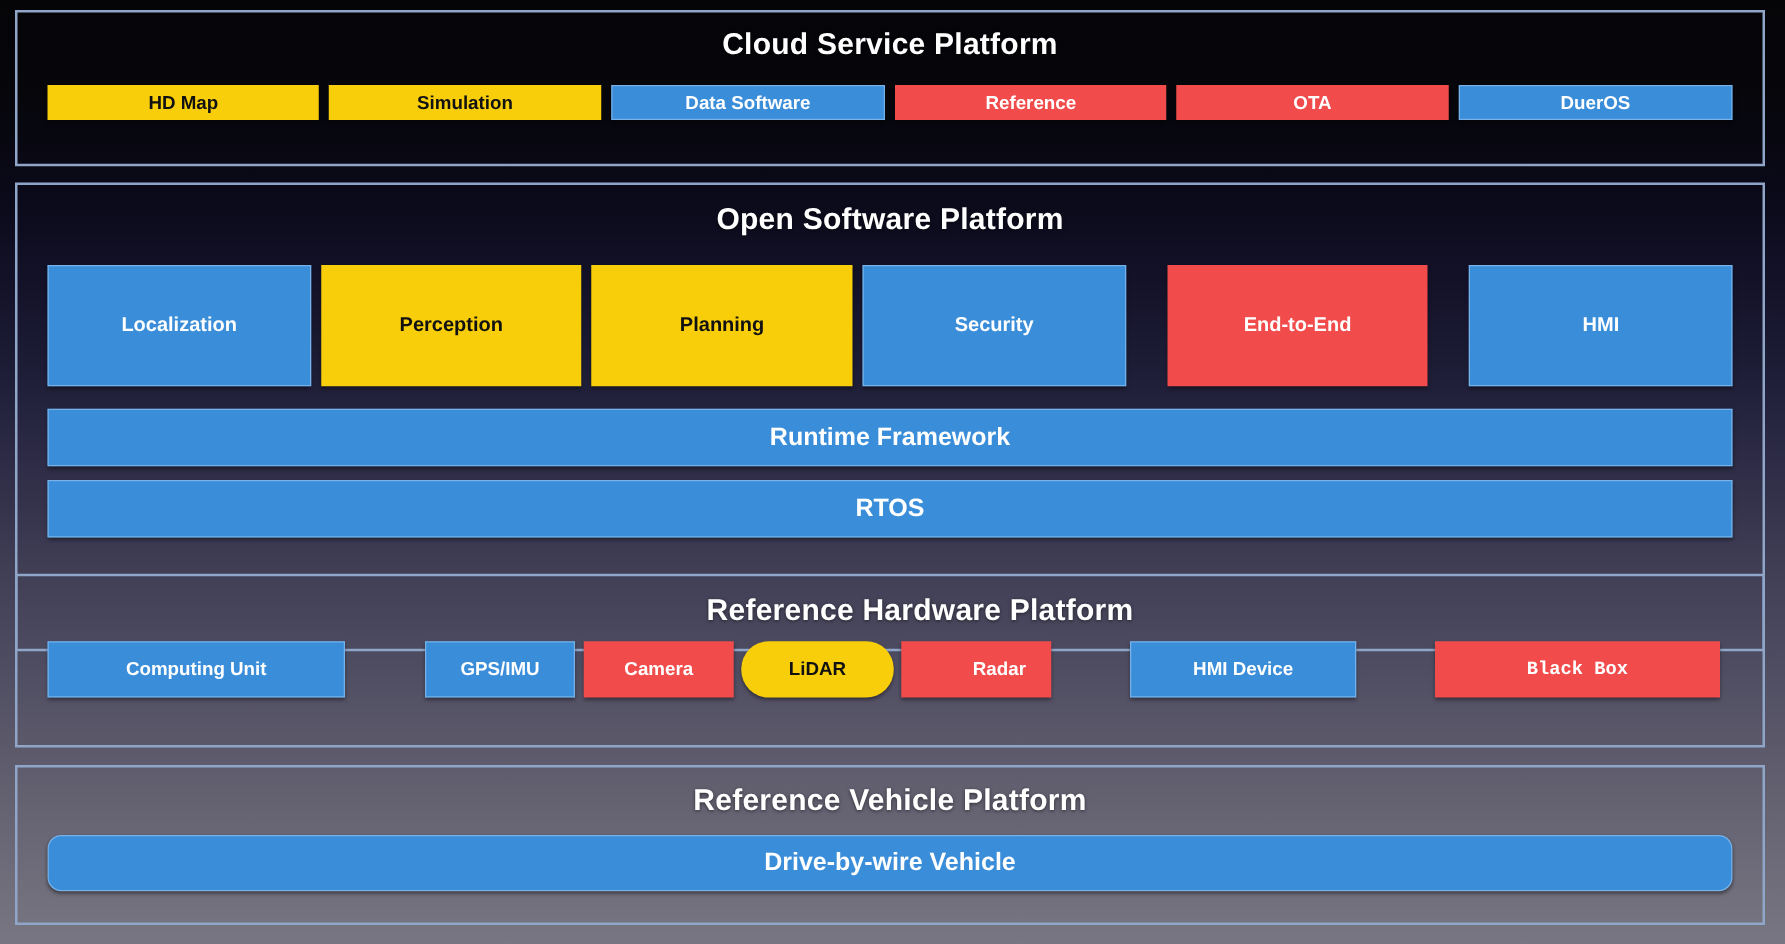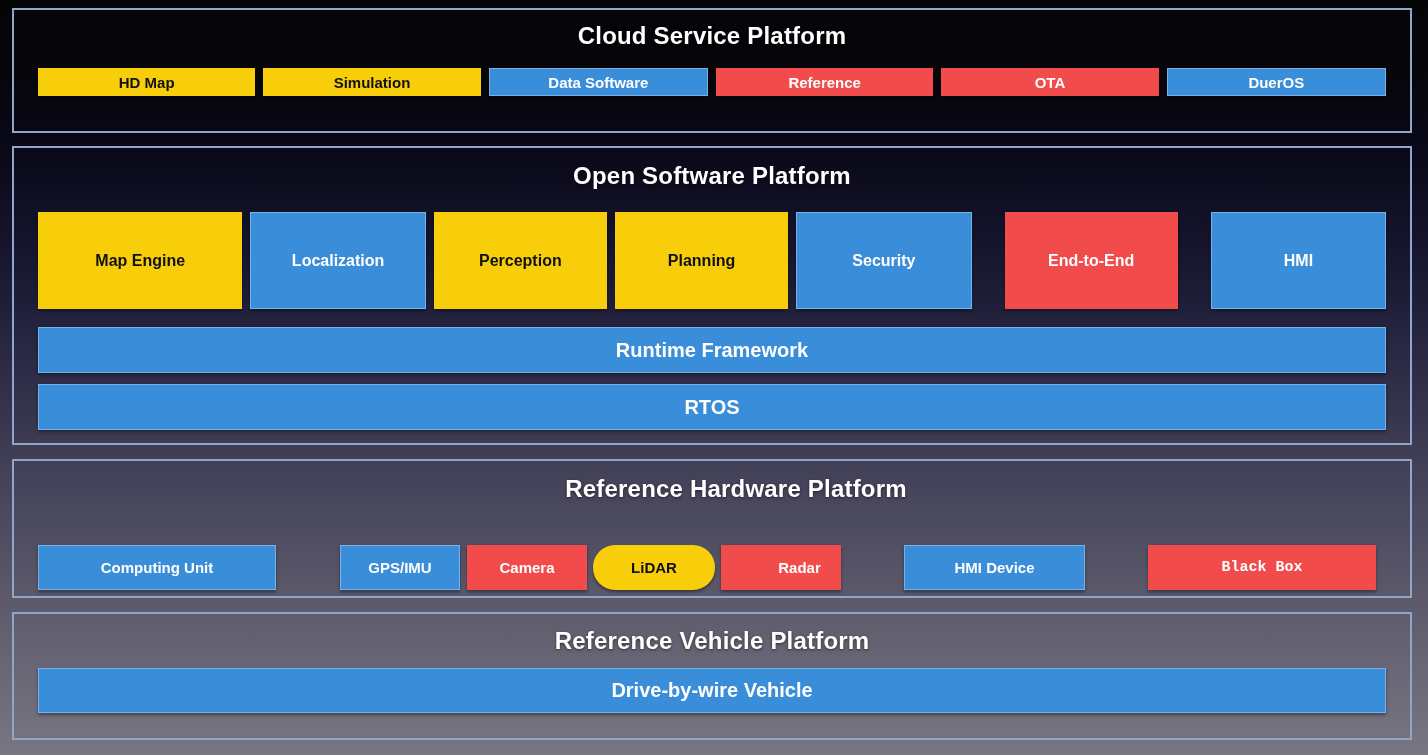--- a/index.html
+++ b/index.html
@@ -52,44 +52,44 @@
     font-weight:bold;font-size:20px;
     box-shadow:0 2px 3px rgba(0,0,0,.40);
     box-sizing:border-box;
   }
   
   #sec-cloud{top:8px;height:125px;}
   #sec-cloud .section-title{margin-top:12px;}
   #sec-cloud .row{top:58px;height:28px;gap:8px;}
   #sec-cloud .box{flex:1;}
 
-  #sec-software{top:146px;height:299px;}
+  #sec-software{top:146px;height:375px;}
   #sec-software .section-title{margin-top:14px;}
   #sec-software .row{top:64px;height:97px;gap:8px;}
   #sec-software .box{flex:1;font-size:16px;}
   #sec-software .box.wide{flex:1.18;}
   #sec-software .box.spaced{margin-left:25px;}
   #bar-runtime{top:179px;}
   #bar-rtos{top:236px;}
 
   #sec-hardware{top:459px;height:139px;}
   #sec-hardware .section-title{margin-top:14px;padding-left:48px;}
-  #sec-hardware .row{top:84px;height:45px;}
+  #sec-hardware .row{top:52px;height:45px;}
   #sec-hardware .box{height:45px;}
   .w-computing{width:238px;}
   .w-gps{width:120px;margin-left:64px;}
   .w-camera{width:120px;margin-left:7px;}
   .w-lidar{width:122px;margin-left:6px;border-radius:22px;}
   .w-radar{width:120px;margin-left:6px;padding-left:37px;}
   .w-hmidev{width:181px;margin-left:63px;}
   .w-blackbox{width:228px;margin-left:63px;font-family:Liberation Mono, monospace;}
 
   #sec-vehicle{top:612px;height:128px;}
   #sec-vehicle .section-title{margin-top:13px;}
-  #bar-dbw{top:54px;height:45px;}
+  #bar-dbw{top:54px;height:45px;border-radius:11px;}
 </style>
 </head>
 <body>
 
 <div id="stage">
 
   <div class="section" id="sec-cloud">
     <div class="section-title">Cloud Service Platform</div>
     <div class="row">
       <div class="box yellow">HD Map</div>
@@ -97,21 +97,20 @@
       <div class="box blue">Data Software</div>
       <div class="box red">Reference</div>
       <div class="box red">OTA</div>
       <div class="box blue">DuerOS</div>
     </div>
   </div>
 
   <div class="section" id="sec-software">
     <div class="section-title">Open Software Platform</div>
     <div class="row">
-      <div class="box wide yellow">Map Engine</div>
       <div class="box blue">Localization</div>
       <div class="box yellow">Perception</div>
       <div class="box yellow">Planning</div>
       <div class="box blue">Security</div>
       <div class="box spaced red">End-to-End</div>
       <div class="box spaced blue">HMI</div>
     </div>
     <div class="bar blue" id="bar-runtime">Runtime Framework</div>
     <div class="bar blue" id="bar-rtos">RTOS</div>
   </div>

